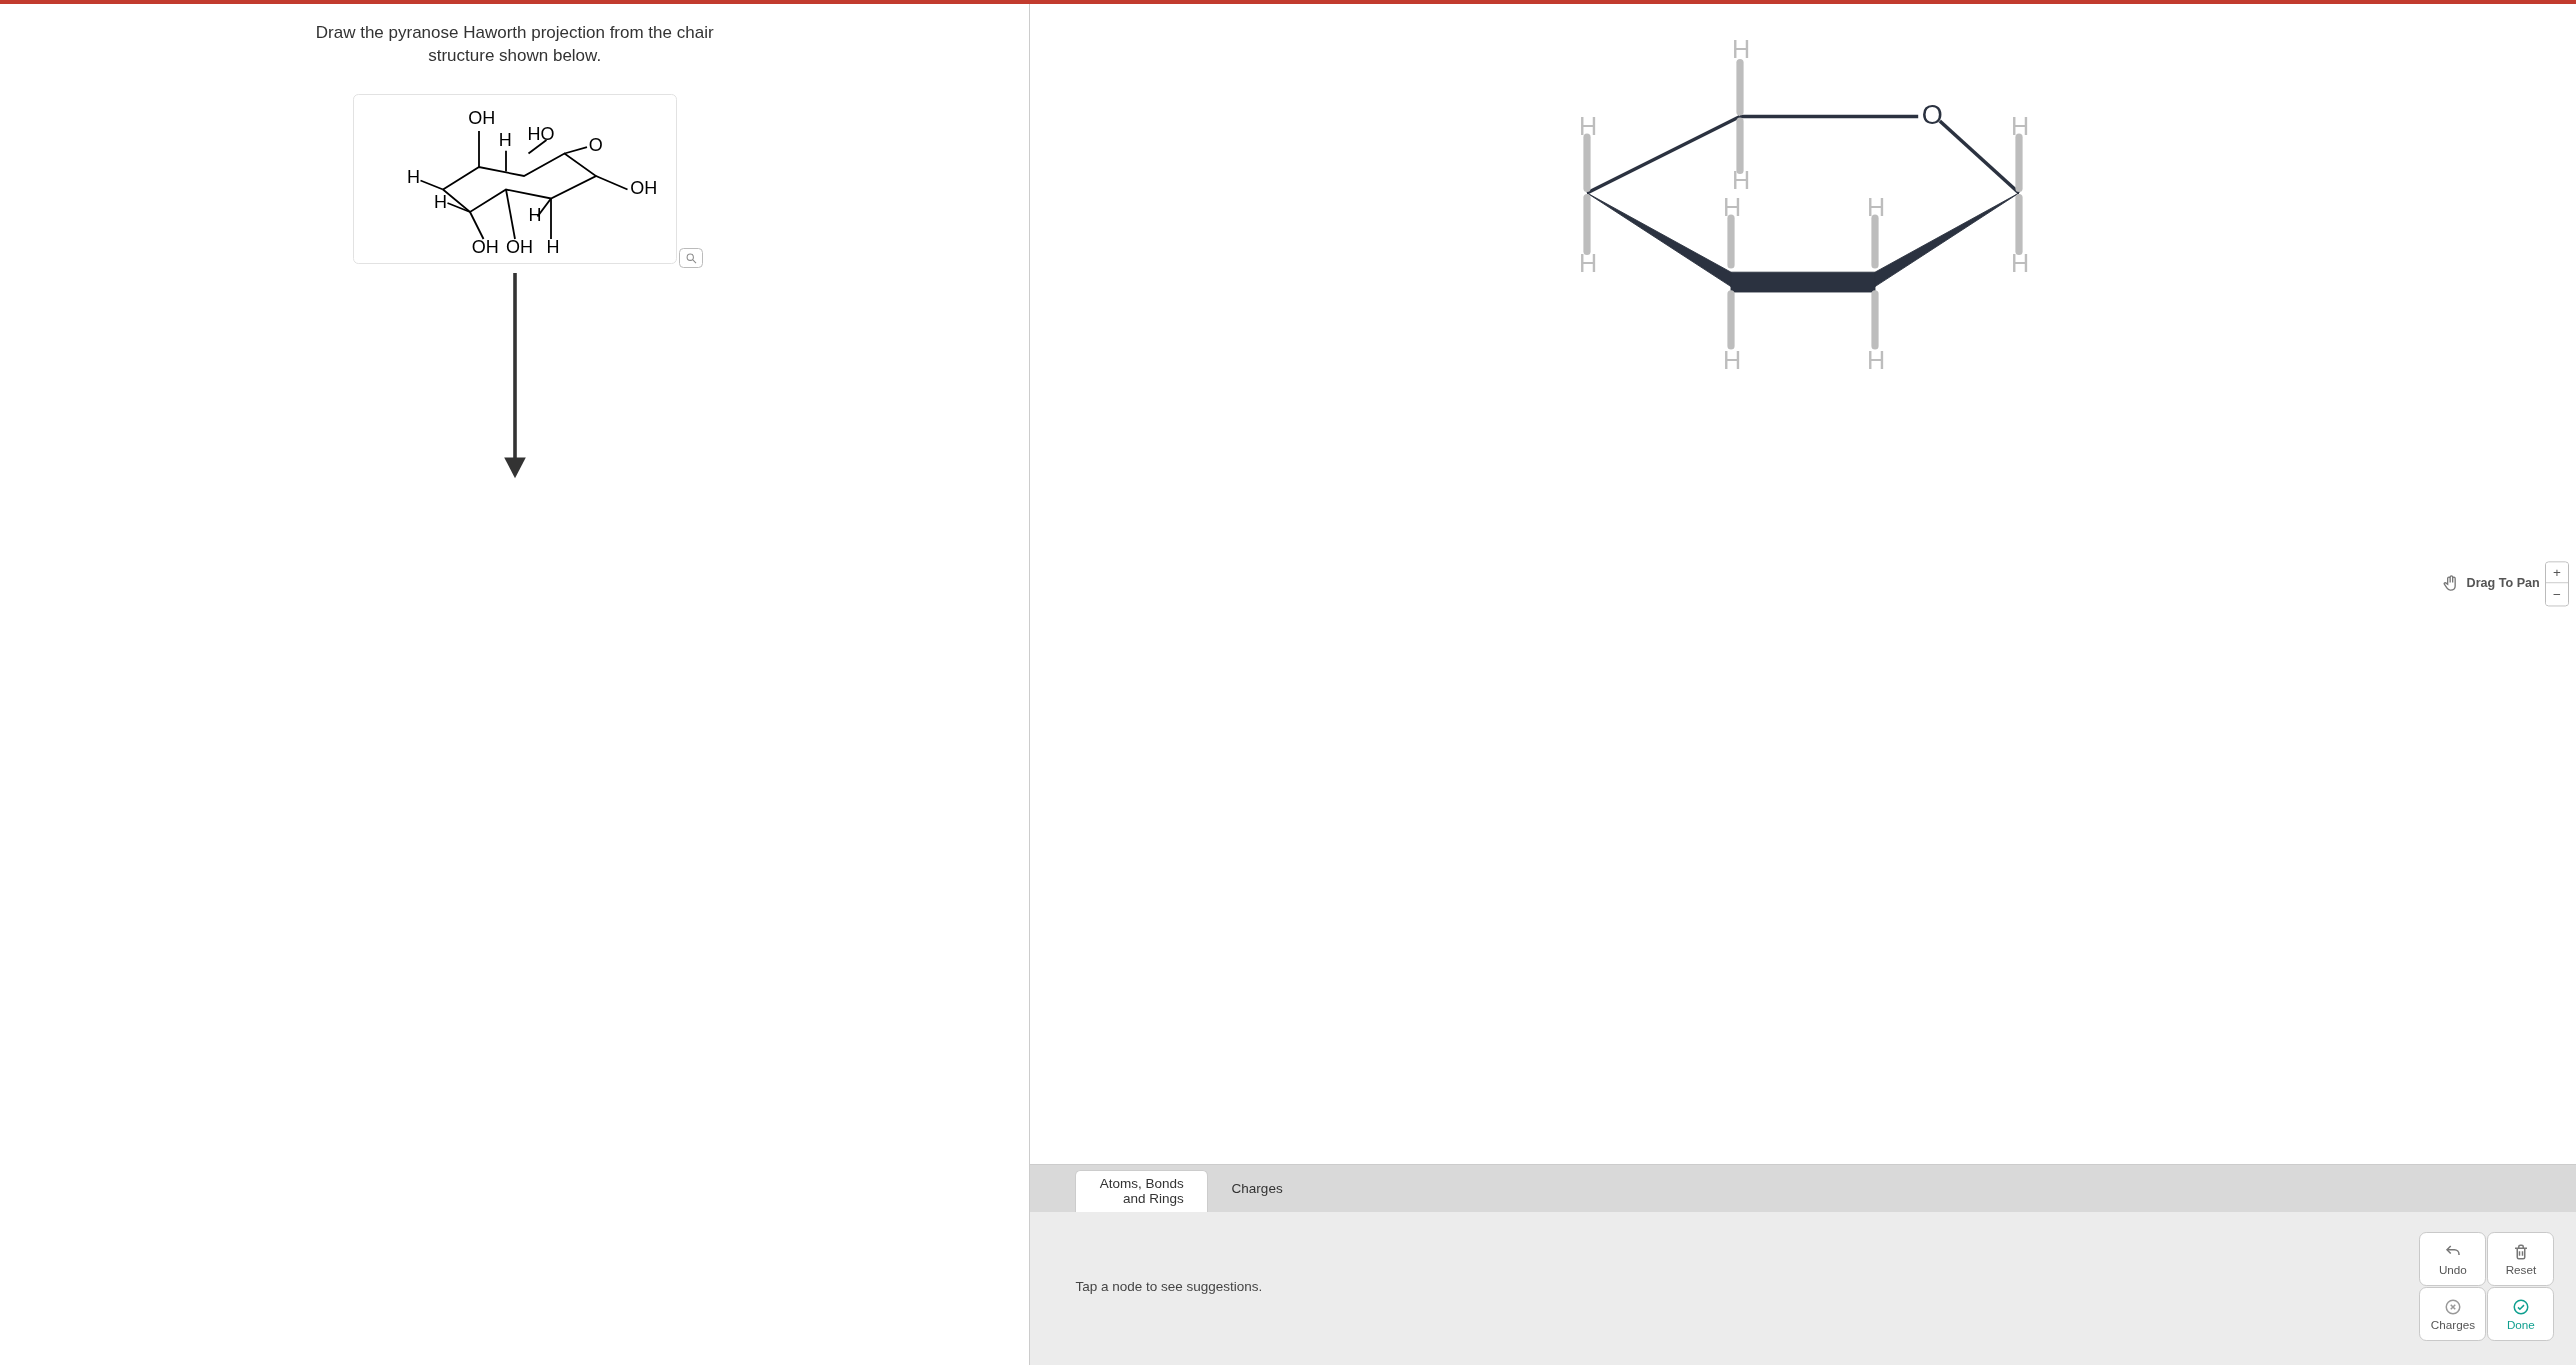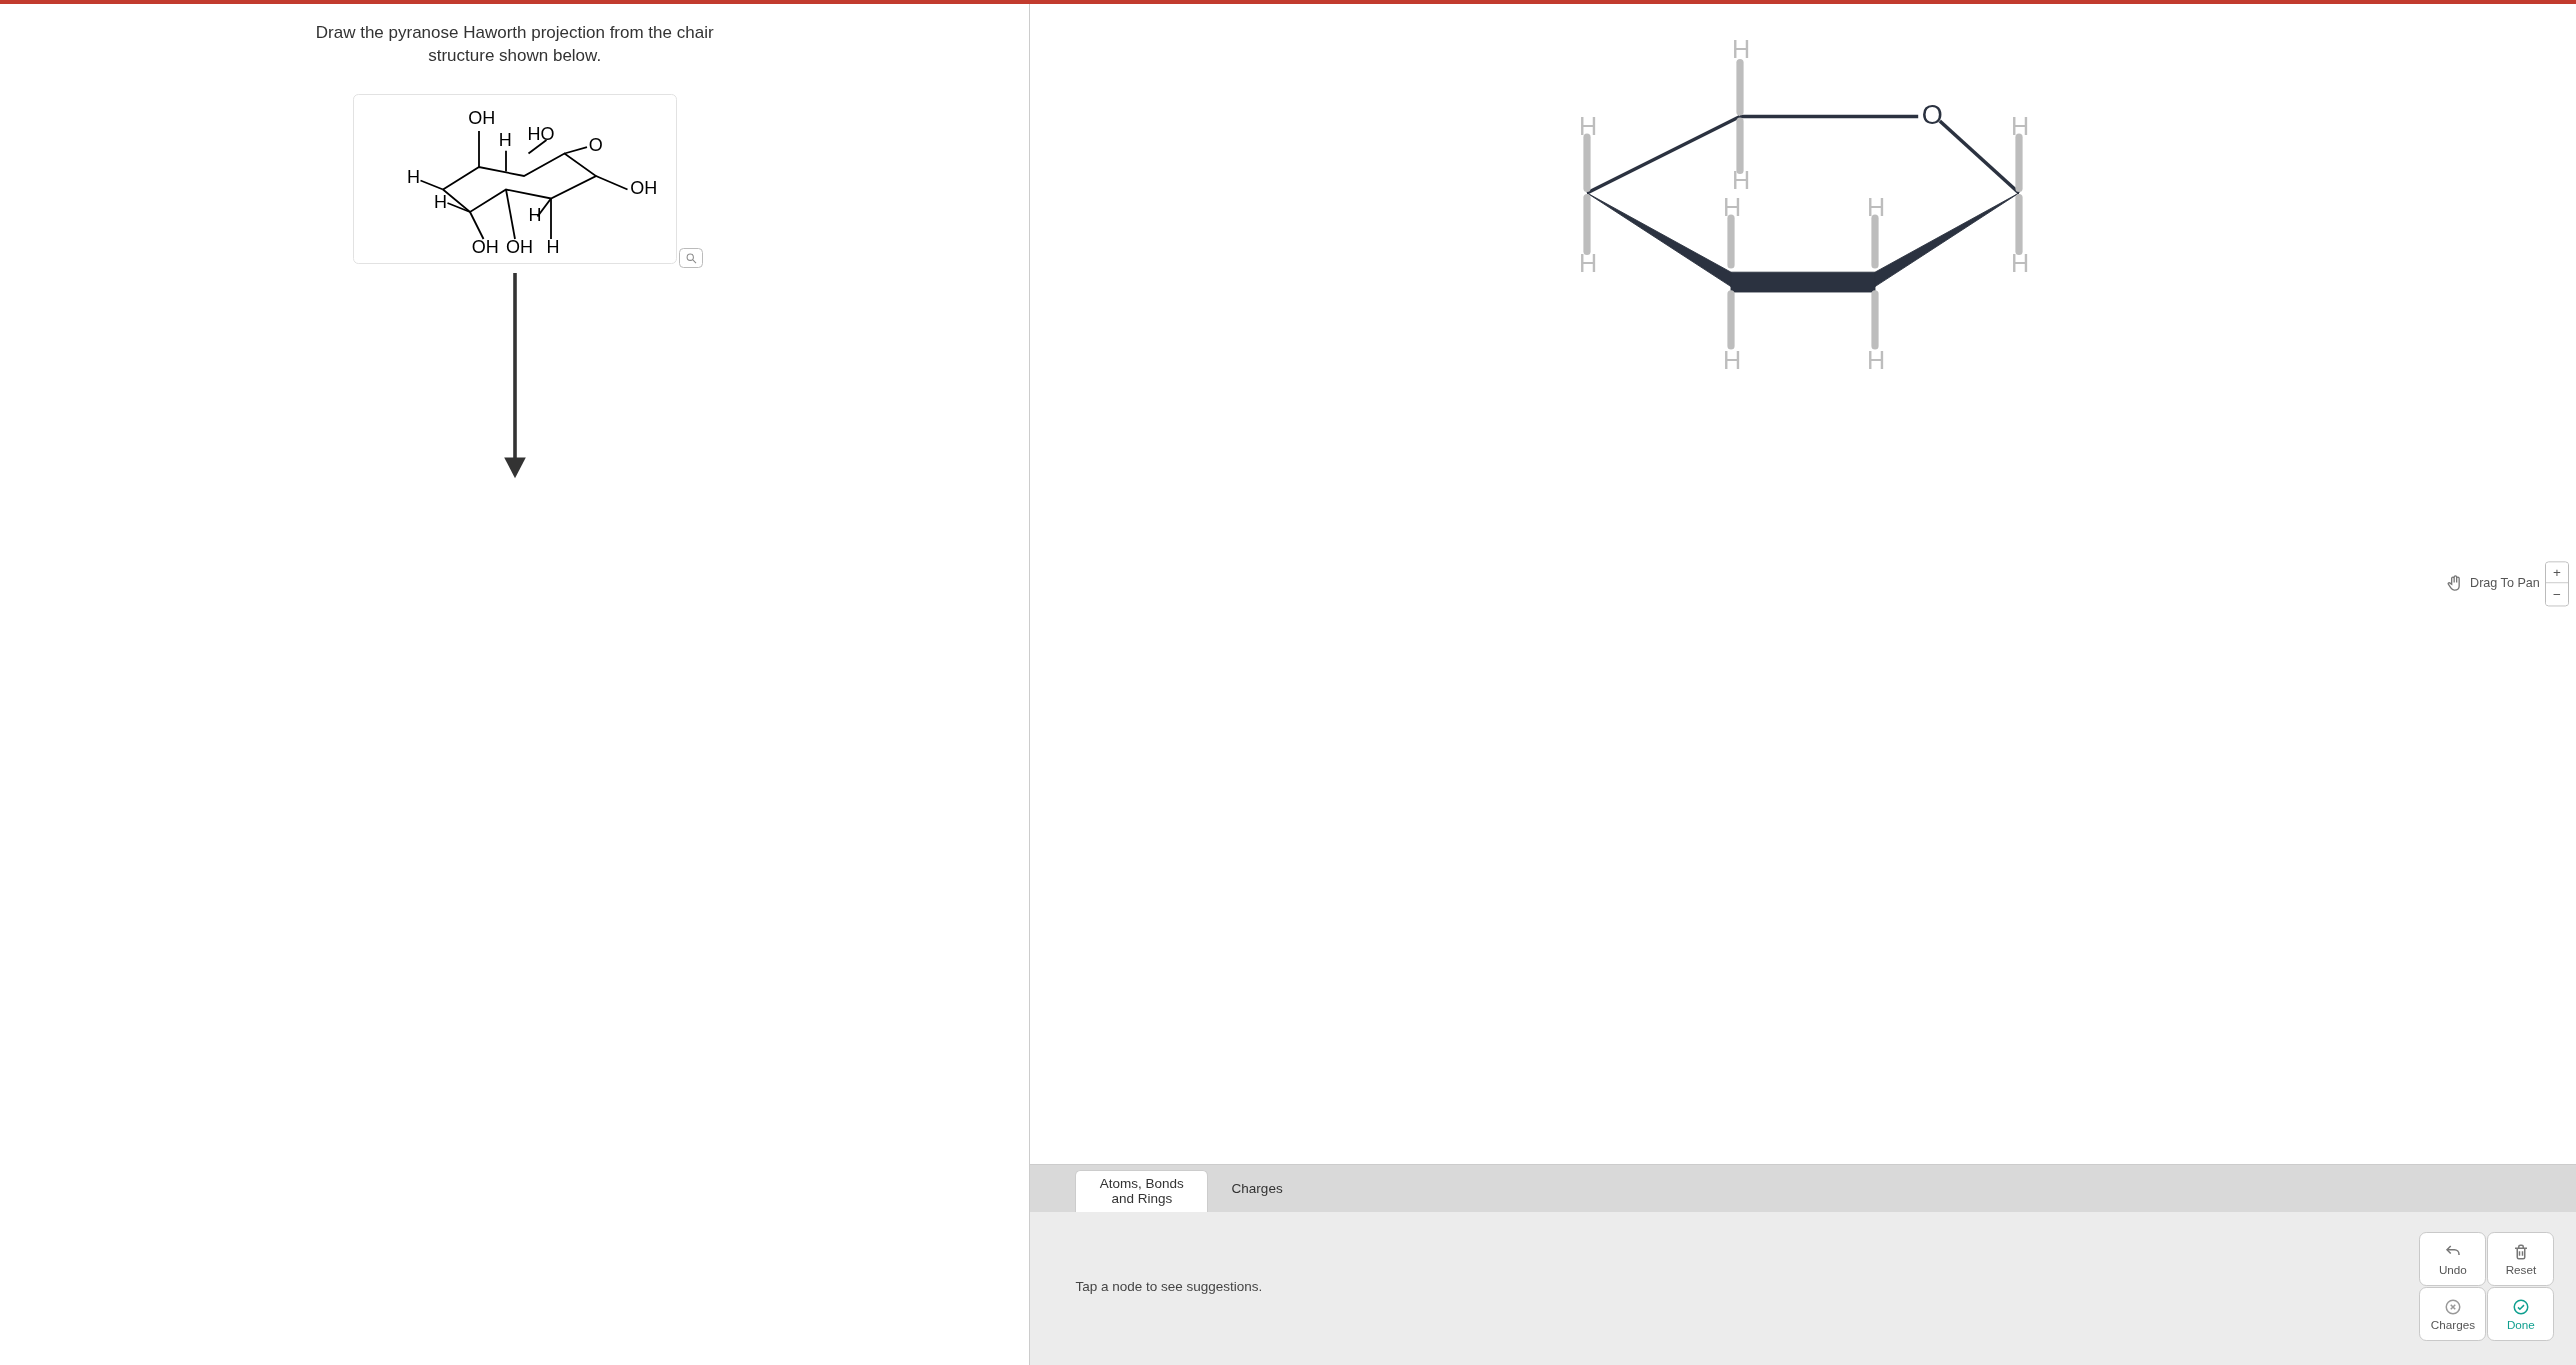--- a/index.html
+++ b/index.html
@@ -20,29 +20,29 @@
   .down-arrow-wrap { width: 324px; margin: 9px auto 0 auto; display:flex; justify-content:center; }
   .down-arrow-wrap svg { display:block; }
 
   .drawing-target { width: 342px; height: 158px; margin: 9px auto 0 auto; border: 1.8px dashed #d9534f; border-radius: 5.4px; display: flex; align-items: center; justify-content: center; color: #d9534f; font-size: 15.3px; position: relative; }
   .chevron-down { position: absolute; bottom: -9px; left: 50%; transform: translateX(-50%); color: #666; font-size: 16px; font-weight: bold; background:#fff; padding: 0 3.6px;}
 
   .canvas-area { flex: 1; position: relative; background: #fff; }
   .canvas-area svg.molecule { position: absolute; top: 27px; left: 50%; transform: translateX(-50%); }
 
   .canvas-side { position: absolute; right: 7.2px; top: 50%; transform: translateY(-50%); display:flex; align-items:center; gap:5.4px;}
-  .drag-label { font-size: 12.6px; color: #555; }
+  .drag-label { font-size: 12.6px; color: #555; font-weight: bold; }
   .hand-icon { width: 20px; height: 20px; }
   .zoom-controls { display: flex; flex-direction: column; border: 0.9px solid #bbb; border-radius: 3.6px; overflow: hidden; }
   .zoom-controls button { width: 21.6px; height: 21.6px; background: #fff; border: none; border-bottom: 0.9px solid #bbb; font-size: 13.5px; color: #555; cursor: pointer; }
   .zoom-controls button:last-child { border-bottom: none; }
 
   .tools-wrap { border-top: 0.9px solid #ccc; }
   .tabs-bar { background: #d9d9d9; display: flex; align-items: stretch; height: 47px; padding-left: 45px; }
-  .tab { padding: 5.4px 23.4px; font-size: 13.5px; color: #333; display:flex; align-items:center; text-align:center; cursor:pointer; }
+  .tab { padding: 5.4px 23.4px; font-size: 13.5px; color: #333; display:flex; align-items:center; text-align:right; cursor:pointer; }
   .tab.active { background: #fff; border-top-left-radius: 5.4px; border-top-right-radius: 5.4px; margin-top: 4.5px; border: 0.9px solid #ccc; border-bottom: none; }
   .tab-text { line-height: 1.15; }
 
   .tools-body { background: #ececec; display: flex; padding: 18px 21.6px 21.6px 45px; min-height: 153px; align-items: center; }
   .suggestion-text { font-size: 13.5px; color: #444; }
 
   .action-buttons { margin-left: auto; display: grid; grid-template-columns: repeat(2, 67px); grid-template-rows: repeat(2, 54px); gap: 1px; }
   .action-btn { background: #fff; border: 0.9px solid #c9c9c9; border-radius: 7.2px; display: flex; flex-direction: column; align-items: center; justify-content: center; gap: 1.8px; font-size: 11.7px; color: #555; cursor: pointer; }
   .action-btn.done { color: #0f9f8f; }
   .action-btn svg { width: 20px; height: 18px; }

